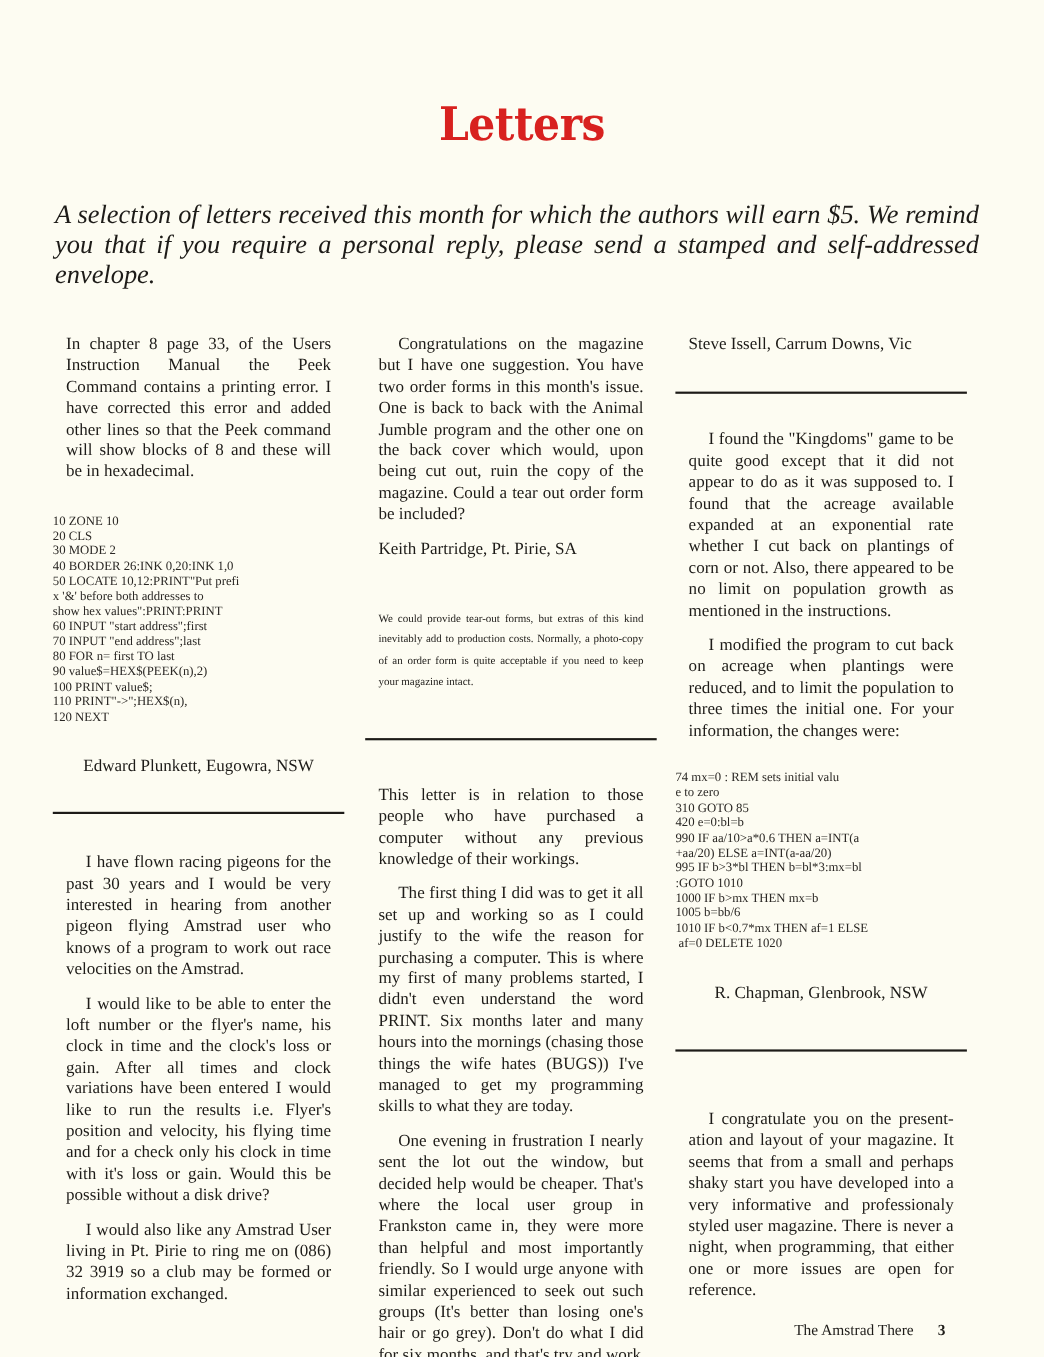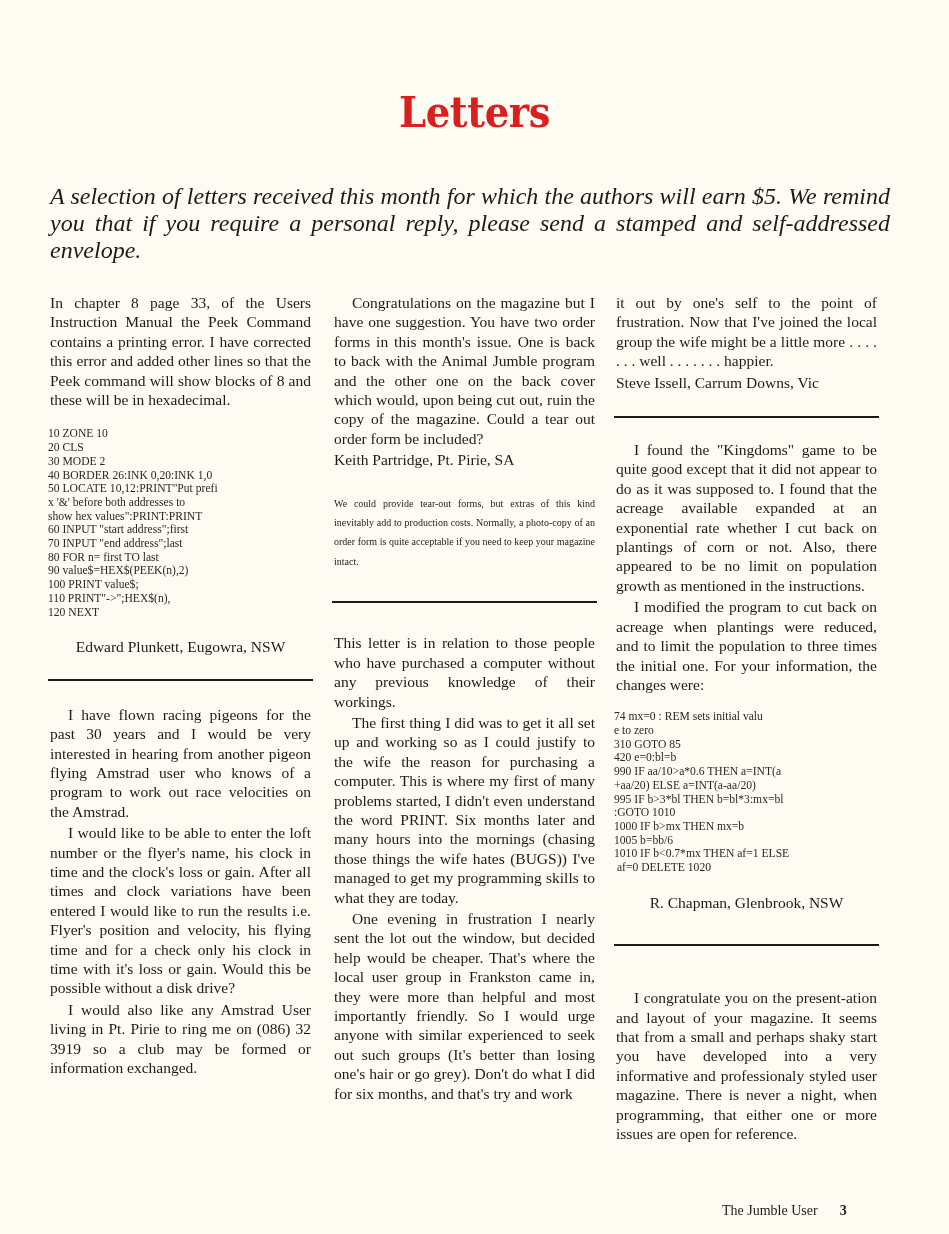--- a/index.html
+++ b/index.html
@@ -26,21 +26,21 @@
       font-size: 24px; line-height: 27px; color: #1d1b18;
       text-align: justify; text-align-last: left;
     }
     .col {
       position: absolute; top: 291px; width: 265px;
       font-size: 15.5px; line-height: 19.4px;
     }
     .col1 { left: 48px; }
     .col2 { left: 332px; }
     .col3 { left: 614px; }
-    .col p { margin: 2px; text-align: justify; hyphens: none; }
+    .col p { margin: 12px; text-align: justify; hyphens: none; }
     .col p.ind { text-indent: 18px; }
     .col p.last { text-align-last: left; }
     .sig { text-align: right; margin: 0; }
     .sig.center { text-align: center; }
     .italic-reply { font-size: 10px; line-height: 19.4px; text-align: justify; margin: 0; }
     .code {
       font-family: Liberation Serif, serif;
       font-size: 11.6px; line-height: 13.7px; color: #2a2724;
       white-space: pre; margin: 0;
     }
@@ -104,21 +104,20 @@
     <div style="height:28px"></div>
     <div>
       <p class="last">This letter is in relation to those people who have purchased a computer without any previous knowledge of their workings.</p>
       <p class="ind last">The first thing I did was to get it all set up and working so as I could justify to the wife the reason for purchasing a computer. This is where my first of many problems started, I didn't even understand the word PRINT. Six months later and many hours into the mornings (chasing those things the wife hates (BUGS)) I've managed to get my programming skills to what they are today.</p>
       <p class="ind">One evening in frustration I nearly sent the lot out the window, but decided help would be cheaper. That's where the local user group in Frankston came in, they were more than helpful and most importantly friendly. So I would urge anyone with similar experienced to seek out such groups (It's better than losing one's hair or go grey). Don't do what I did for six months, and that's try and work</p>
     </div>
   </div>
 
   <div class="col col3">
     <div>
-      <p class="last">it out by one's self to the point of frustration. Now that I've joined the local group the wife might be a little more . . . . . . . well . . . . . . . happier.</p>
       <p class="sig">Steve Issell, Carrum Downs, Vic</p>
     </div>
     <div style="height:22px"></div>
     <div class="rule"></div>
     <div style="height:20px"></div>
     <div>
       <p class="ind last">I found the "Kingdoms" game to be quite good except that it did not appear to do as it was supposed to. I found that the acreage available expanded at an exponential rate whether I cut back on plantings of corn or not. Also, there appeared to be no limit on population growth as mentioned in the instructions.</p>
       <p class="ind last">I modified the program to cut back on acreage when plantings were reduced, and to limit the population to three times the initial one. For your information, the changes were:</p>
       <div style="height:14px"></div>
       <div>
@@ -140,16 +139,16 @@
     </div>
     <div style="height:30px"></div>
     <div class="rule"></div>
     <div style="height:40px"></div>
     <div>
       <p class="ind last">I congratulate you on the present-ation and layout of your magazine. It seems that from a small and perhaps shaky start you have developed into a very informative and professionaly styled user magazine. There is never a night, when programming, that either one or more issues are open for reference.</p>
     </div>
   </div>
 
   <div class="footer">
-    <span>The Jumble User</span><span class="pg">3</span>
+    <span>The Amstrad There</span><span class="pg">3</span>
   </div>
 
 </div>
 
 </body></html>

